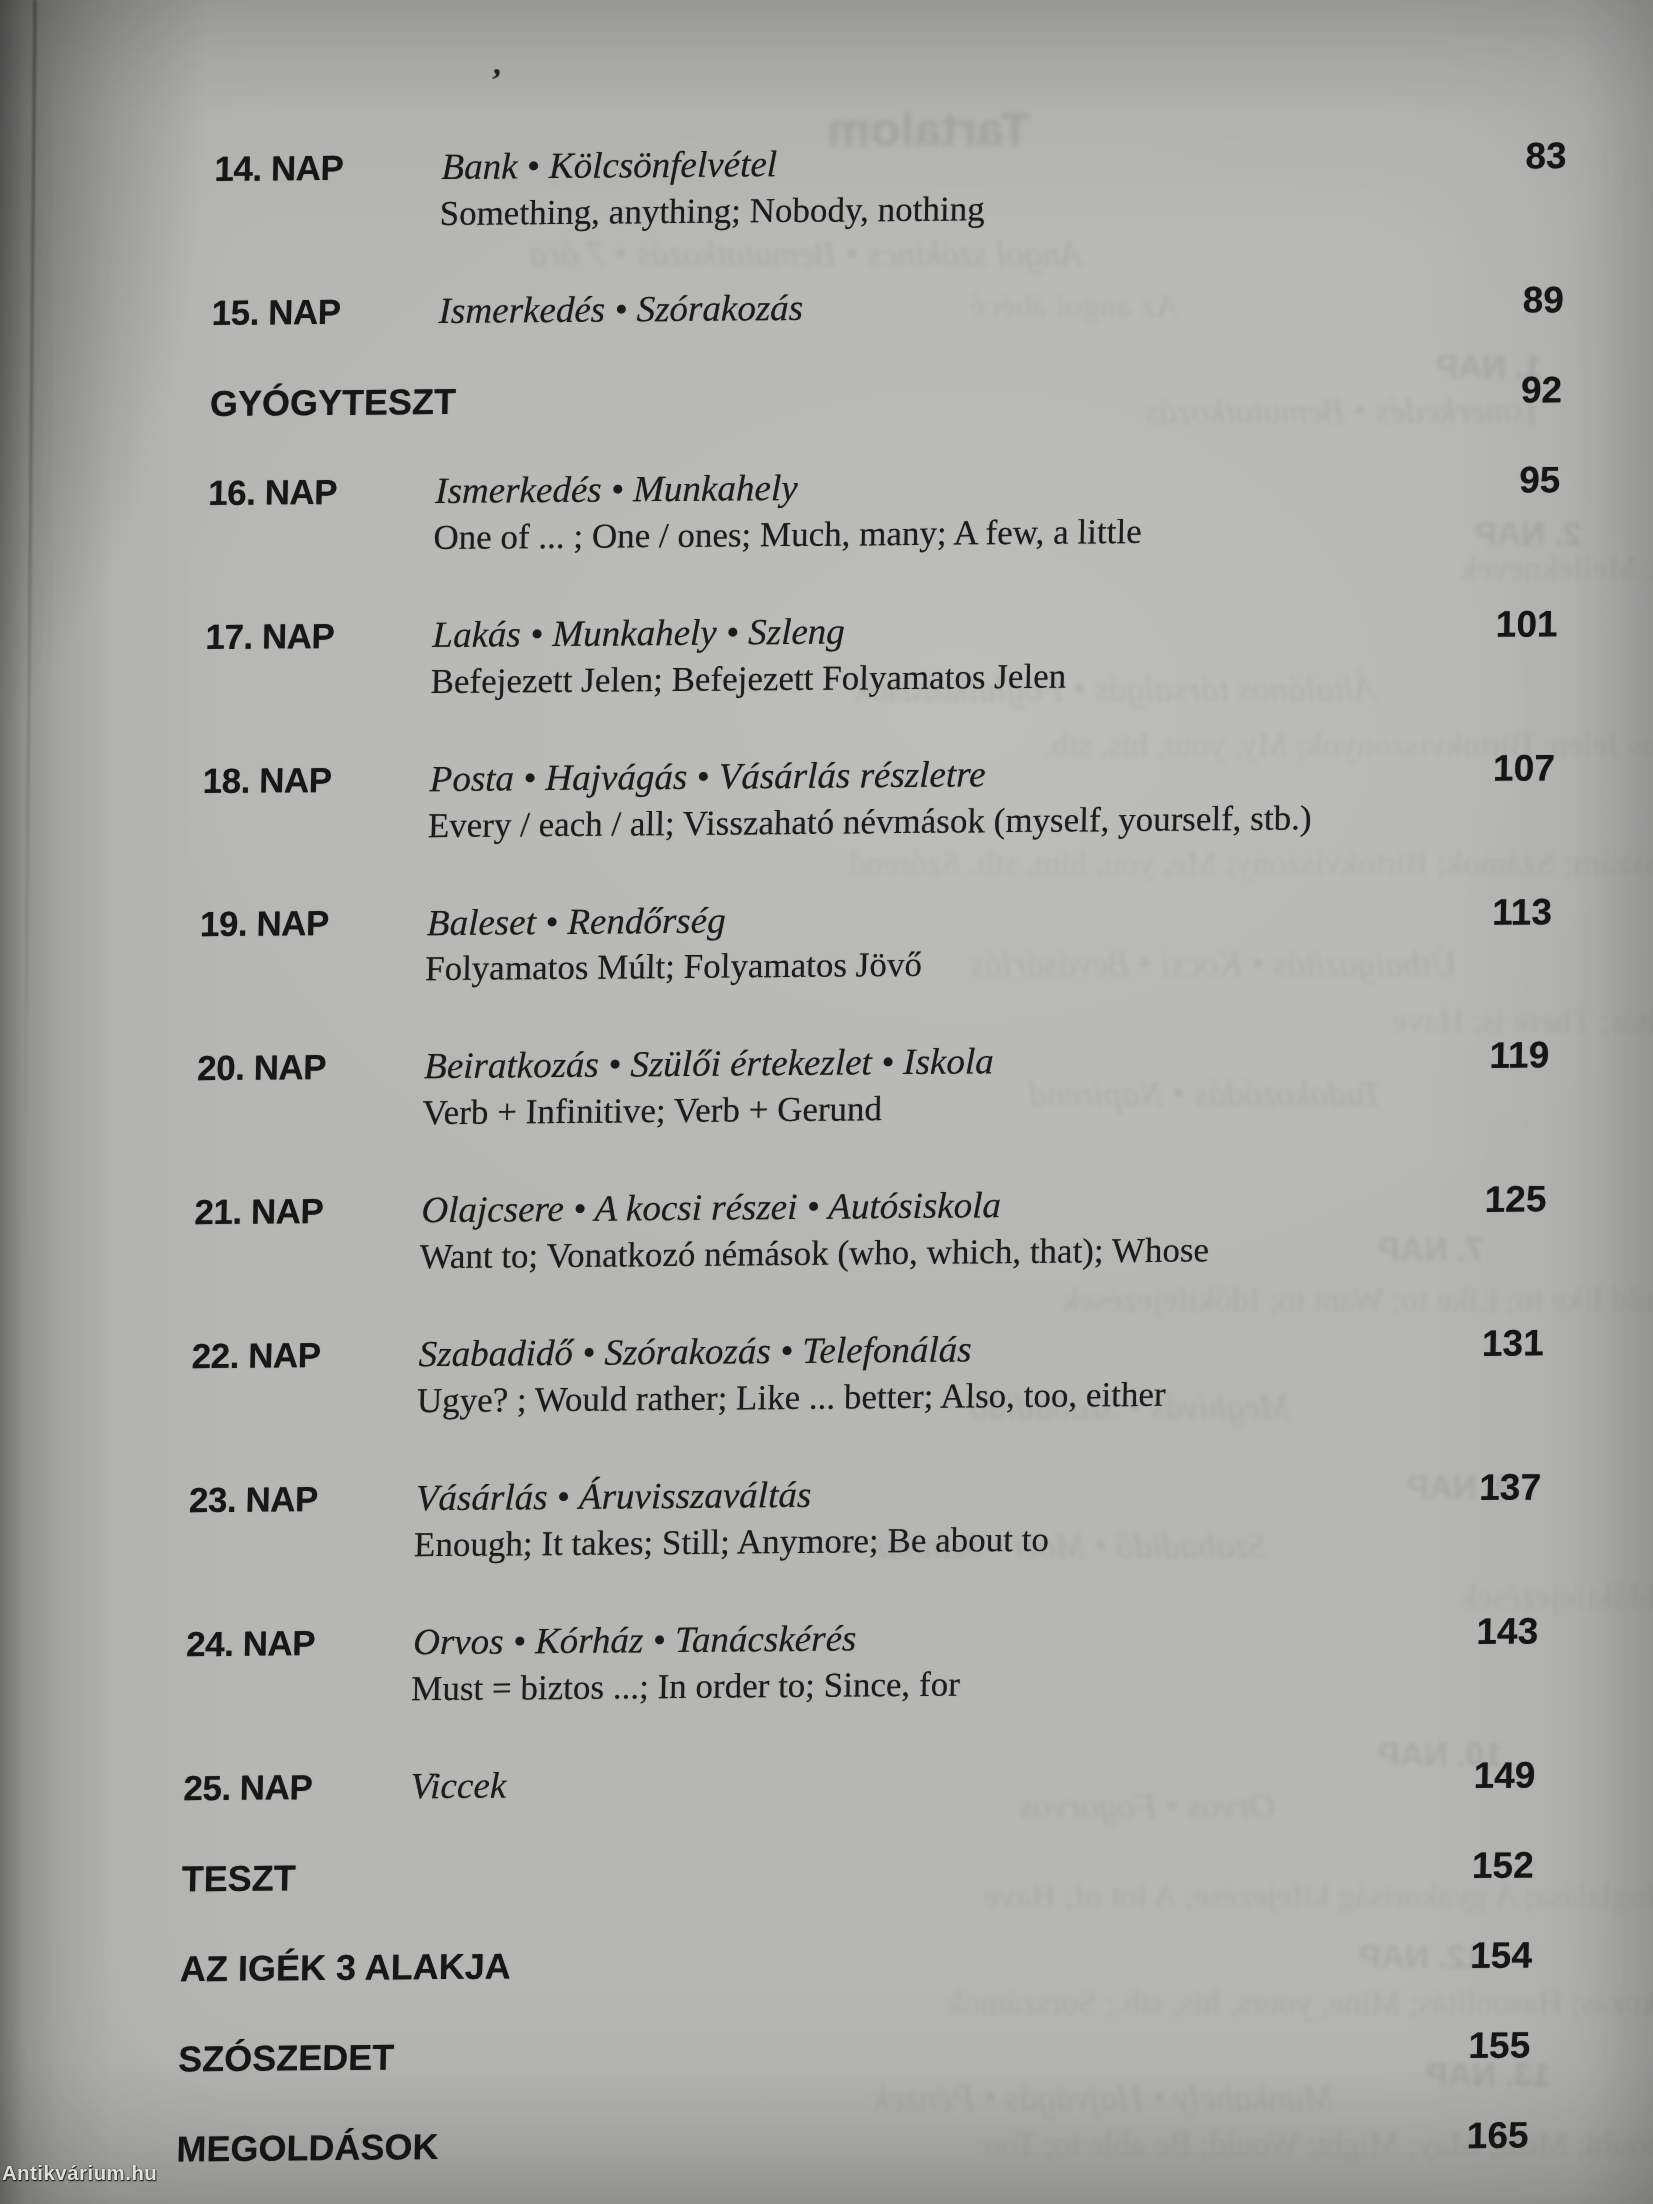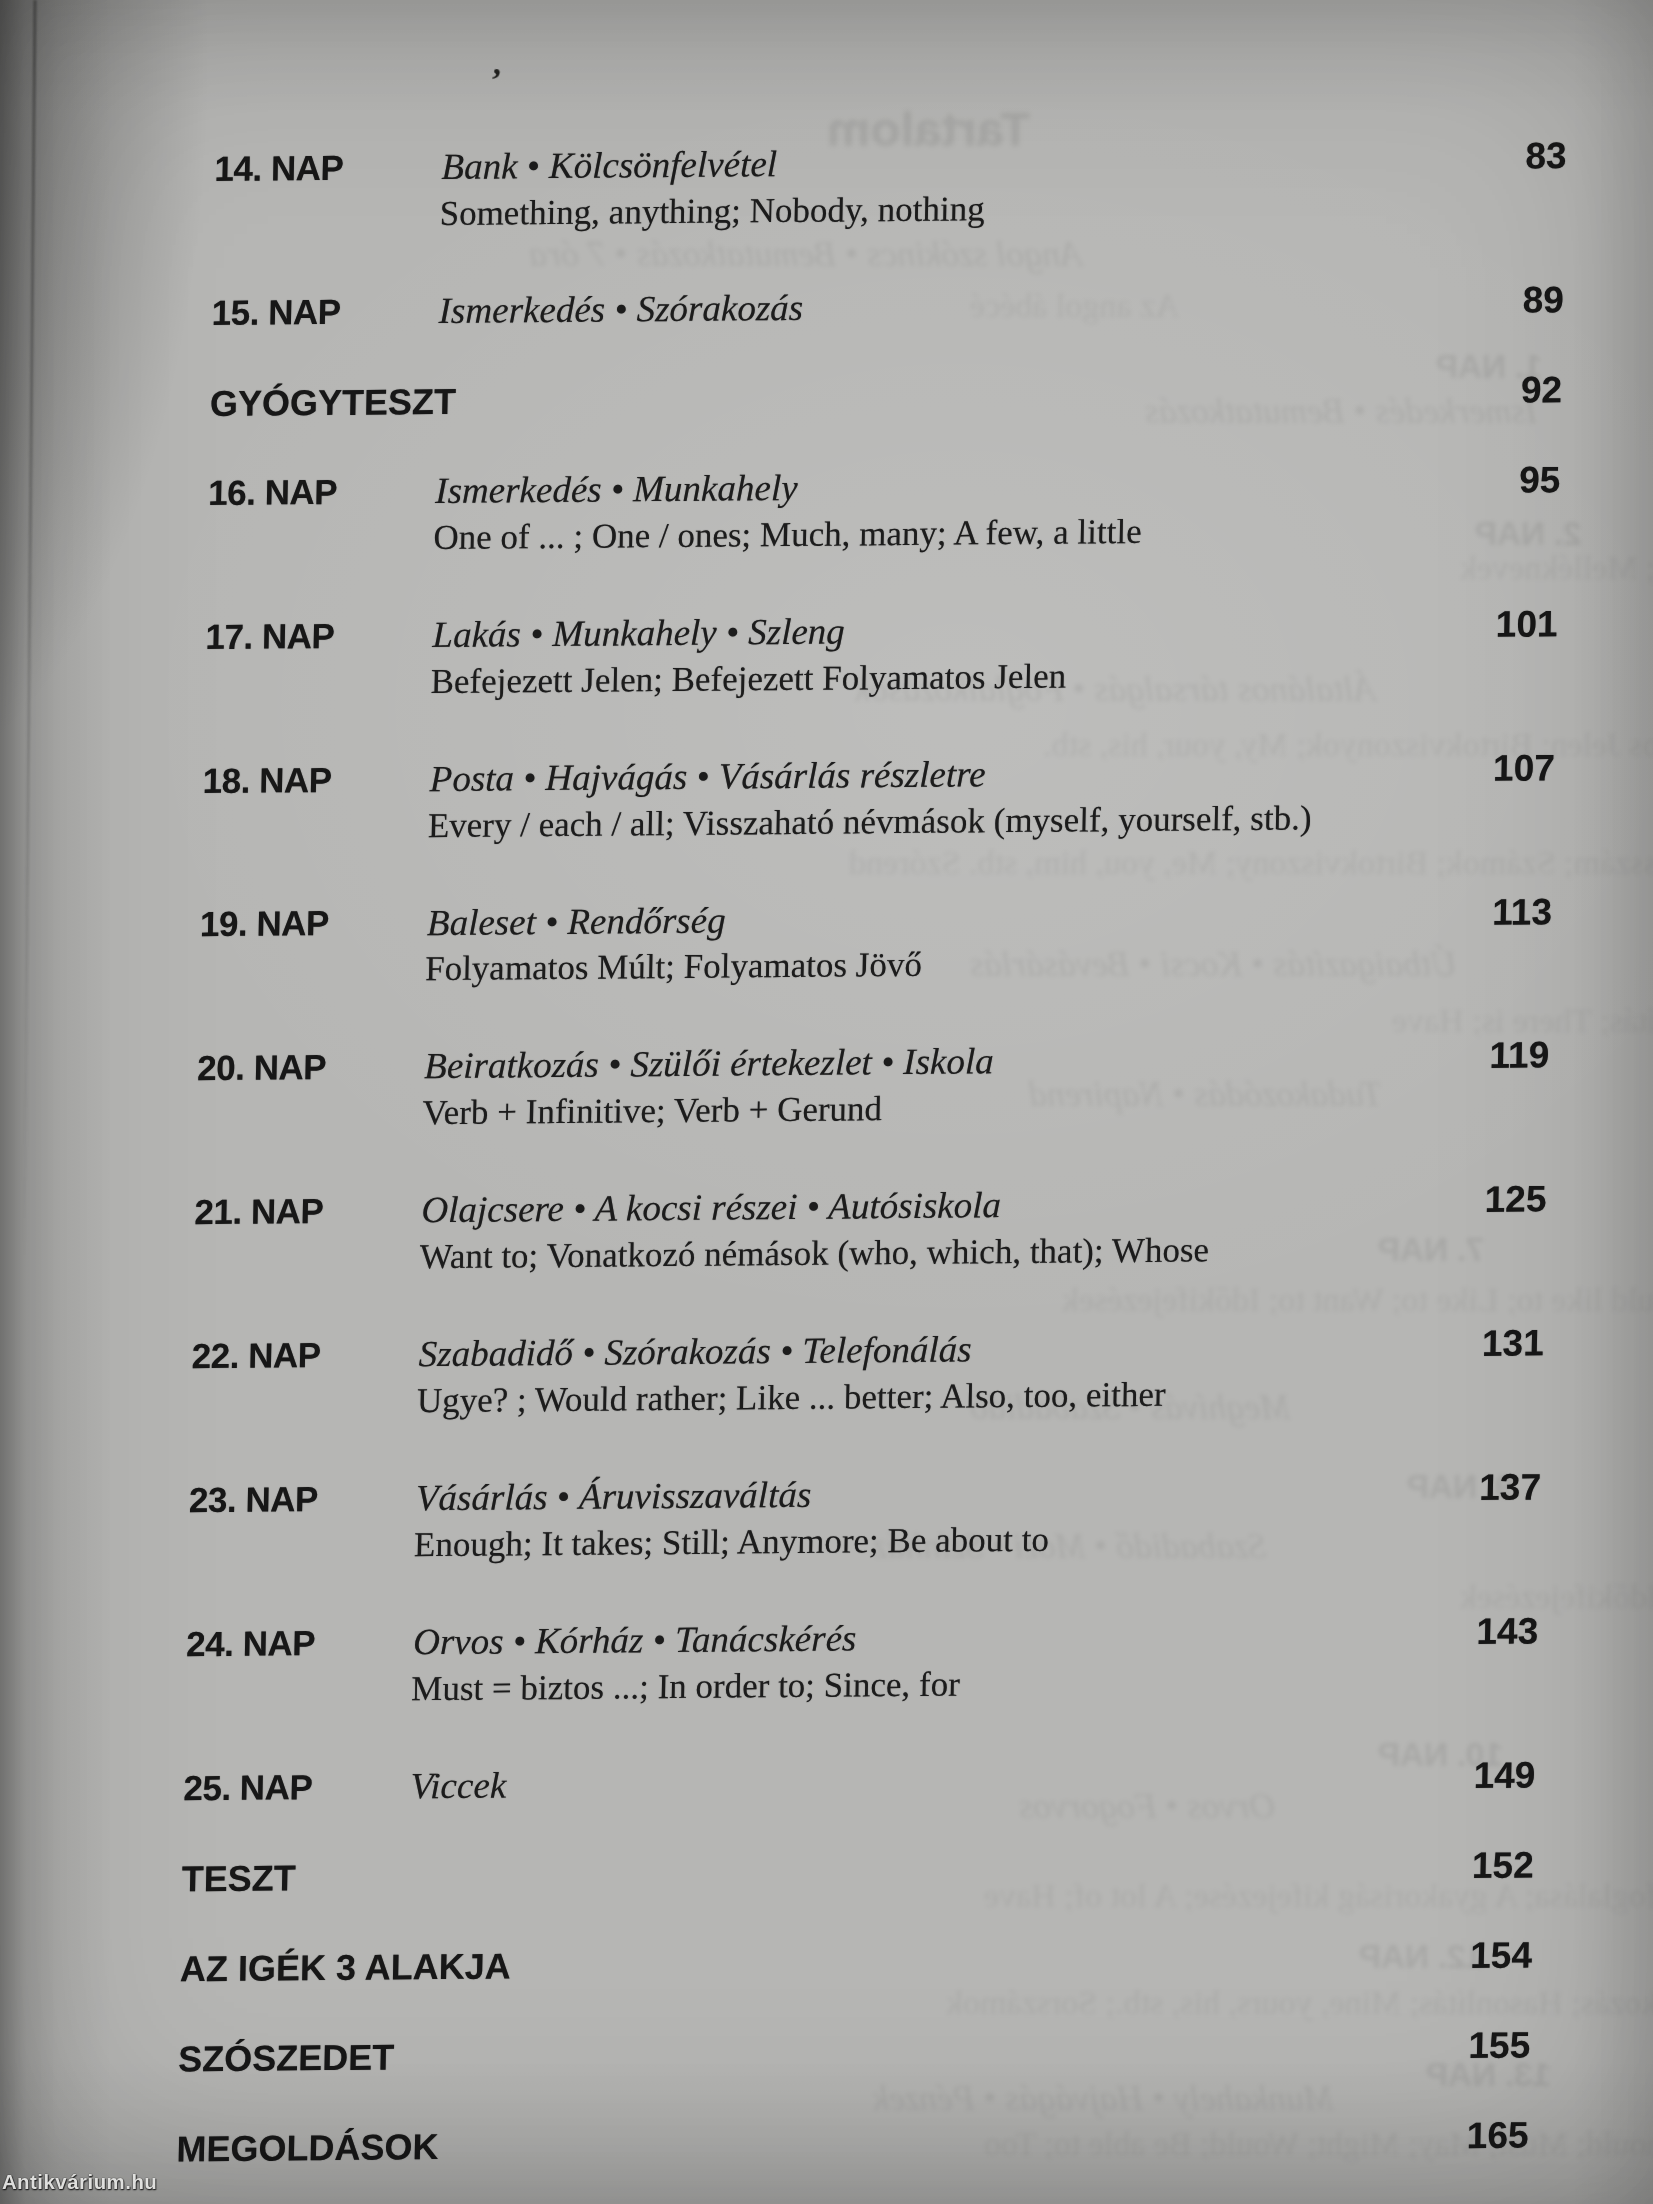--- a/index.html
+++ b/index.html
@@ -72,21 +72,21 @@
   .ghost.label{font-weight:700;font-size:34px;opacity:0.15;}
   .ghost.title{font-family:"Liberation Serif",serif;font-style:italic;font-size:36px;}
   .ghost.sub{font-family:"Liberation Serif",serif;font-size:34px;opacity:0.115;}
   
   .stray{
     position:absolute;left:490px;top:62px;
     font-family:"Liberation Serif",serif;font-weight:700;font-size:33px;color:#222220;
     transform:rotate(8deg);filter:blur(0.4px);
   }
   .watermark{
-    position:absolute;left:1.9px;bottom:11px;
+    position:absolute;left:1.9px;bottom:20px;
     font-weight:700;font-size:20.4px;letter-spacing:0.5px;color:#e4e4e2;
     text-shadow:0 1px 1.9px rgba(0,0,0,0.75), 0 0 1px rgba(0,0,0,0.9), 1px 1px 1px rgba(0,0,0,0.6);
     opacity:0.95;
   }
 </style>
 </head>
 <body>
 
 <div class="page">
   <div class="crease"></div>

